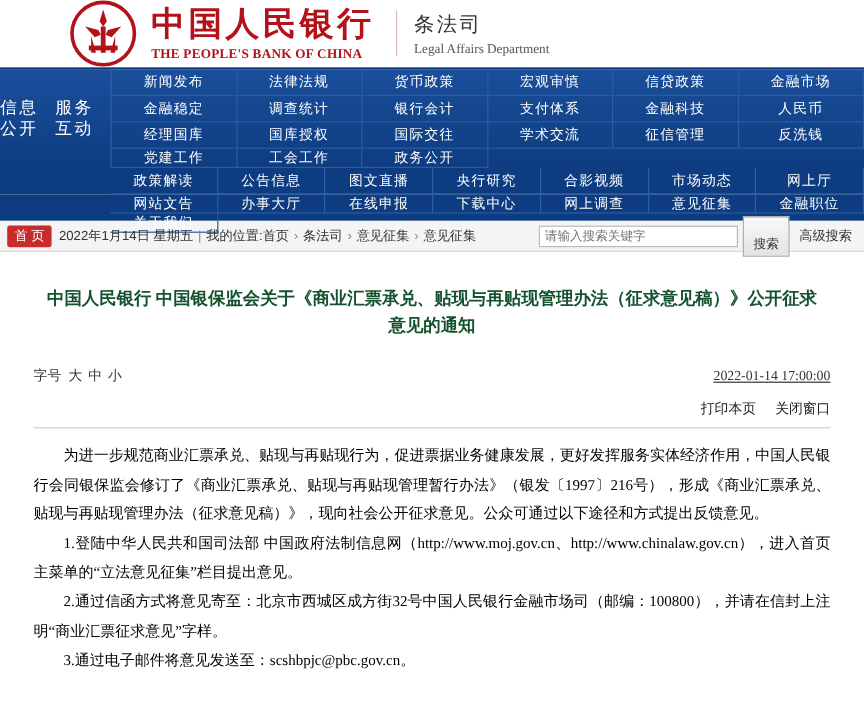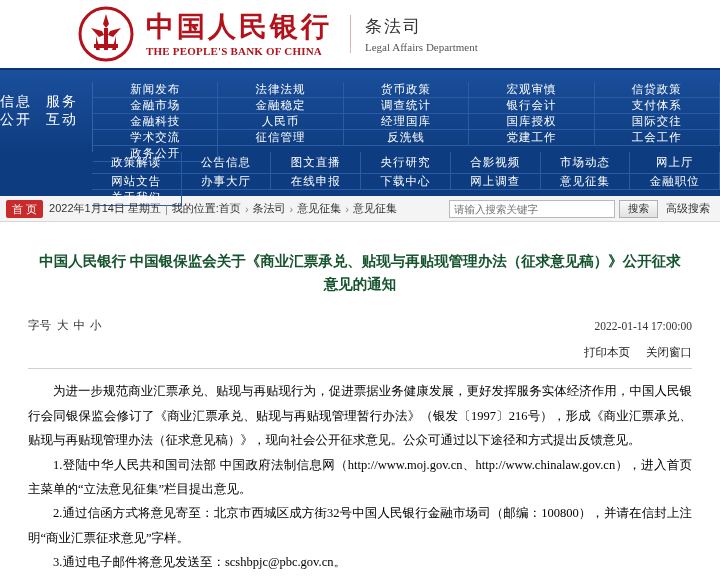--- a/index.html
+++ b/index.html
@@ -7,25 +7,25 @@
     margin: 0; padding: 0;
     width: 720px; height: 586px;
     background: #ffffff;
     font-family: "Liberation Sans", sans-serif;
     overflow: hidden;
   }
   .page { width: 720px; height: 586px; position: relative; background:#fff; }
 
   
   .masthead {
-    height: 68px;
+    height: 56px;
     background: #ffffff;
     display: flex;
     align-items: center;
-    padding-left: 78px;
+    padding-left: 58px;
     position: relative;
   }
   .logo {
     width: 56px; height: 56px;
     position: relative;
     flex: none;
     margin-right: 12px;
   }
   .logo svg { display:block; }
   .title-block { display:flex; align-items:center; }
@@ -80,24 +80,23 @@
     justify-content: center;
     align-items: center;
     font-size: 14px;
     letter-spacing: 2px;
     background: linear-gradient(180deg,#1b4f9c 0%, #0e3c80 100%);
   }
   .navleft div { padding: 6px 0; font-family:"Liberation Serif", serif;}
   .navgrid {
     flex: 1;
     display: grid;
-    grid-template-columns: repeat(5, 1fr);
+    grid-template-columns: repeat(6, 1fr);
     grid-template-rows: repeat(3, 1fr);
     border-left: 1px solid #2f63ac;
-    margin-top: 12px;
   }
   .navcell {
     color: #ffffff;
     font-size: 11.5px;
     display: flex;
     align-items: center;
     justify-content: center;
     border-right: 1px solid #2a5ca6;
     border-bottom: 1px solid #2a5ca6;
     letter-spacing: 1px;
@@ -135,21 +134,21 @@
     color: #999;
     padding: 0 4px;
     background: #fff;
   }
   .search-btn {
     margin-left: 4px;
     height: 18px;
     background: linear-gradient(180deg,#fafafa,#e2e2e2);
     border: 1px solid #b0b0b0;
     font-size: 10.5px;
-    padding: 0 8px;
+    padding: 16px 8px;
     color: #333;
     cursor: pointer;
   }
   .adv-search {
     margin-left: 8px;
     margin-right: 4px;
     font-size: 11px;
     color: #333;
     cursor: pointer;
   }
@@ -171,21 +170,21 @@
     display: flex;
     align-items: center;
     font-size: 11.5px;
     color: #333;
     font-family: "Liberation Serif", serif;
     padding-bottom: 6px;
   }
   .meta-row .fs-label { margin-right: 6px; }
   .fs-opt { margin-right: 5px; cursor: pointer; }
   .meta-row .grow { flex: 1; }
-  .date { color: #333; font-size: 11.5px; }
+  .date { color: #333; font-size: 11.5px; text-decoration: underline; }
   .tools-row {
     display: flex;
     justify-content: flex-end;
     font-size: 11.5px;
     font-family: "Liberation Serif", serif;
     color: #222;
     padding: 6px 0 4px 0;
   }
   .tools-row span { margin-left: 16px; cursor: pointer; }
   .rule {

